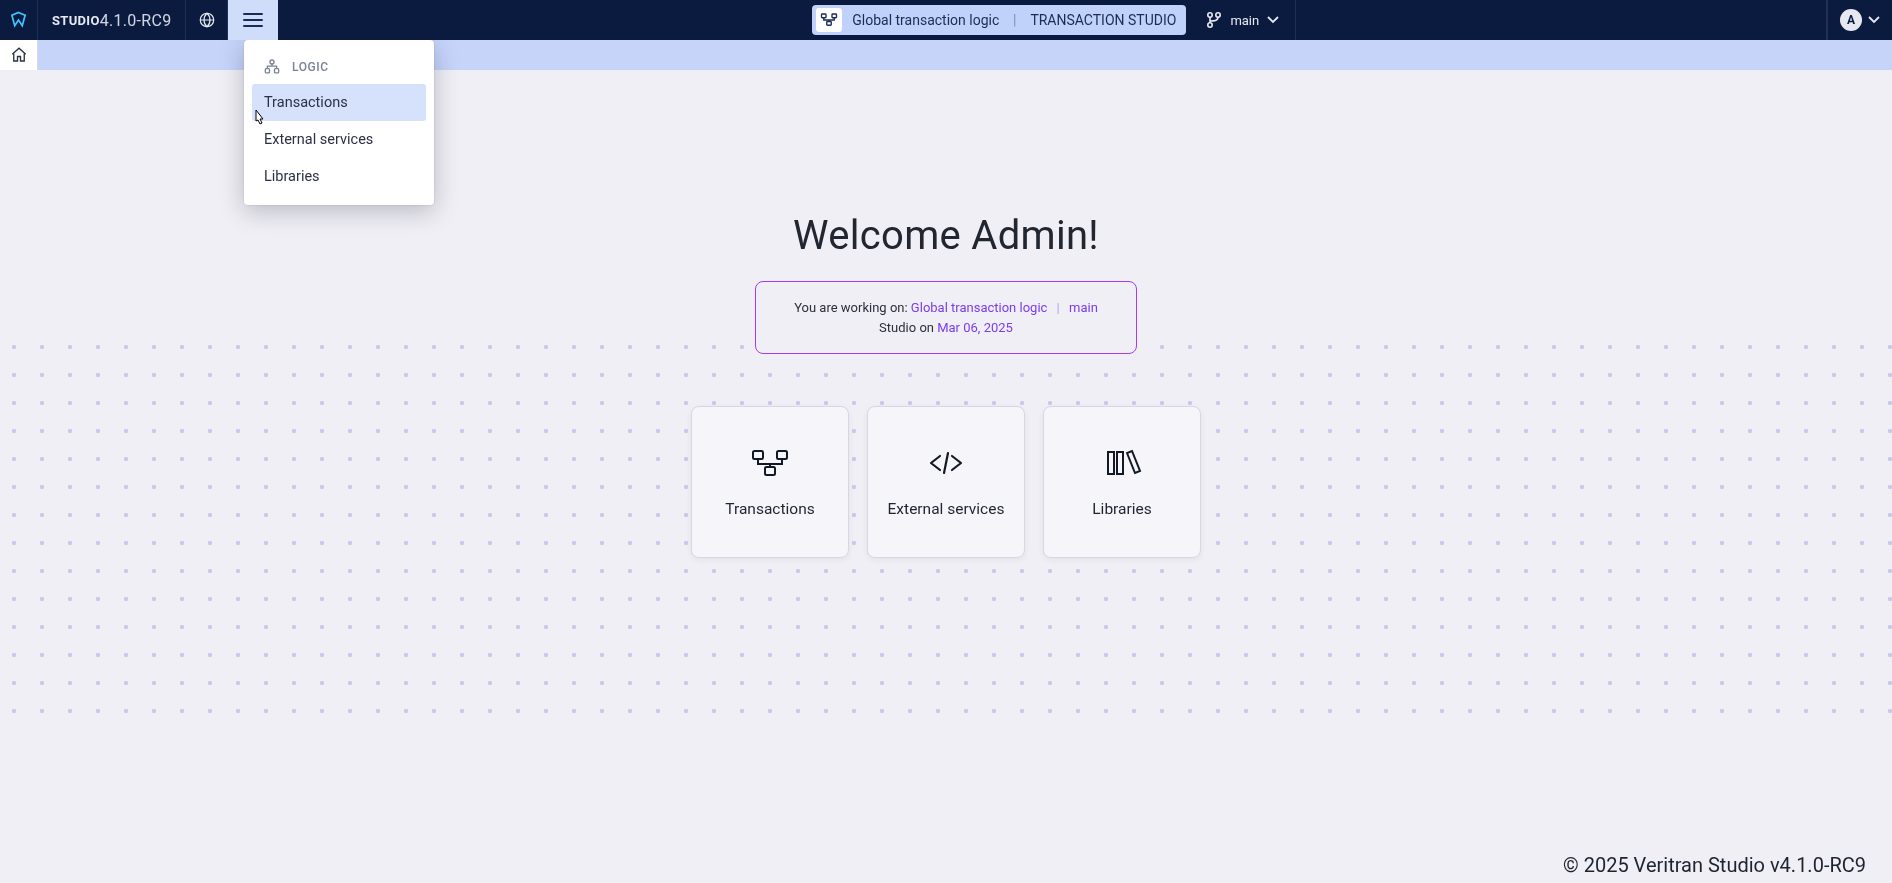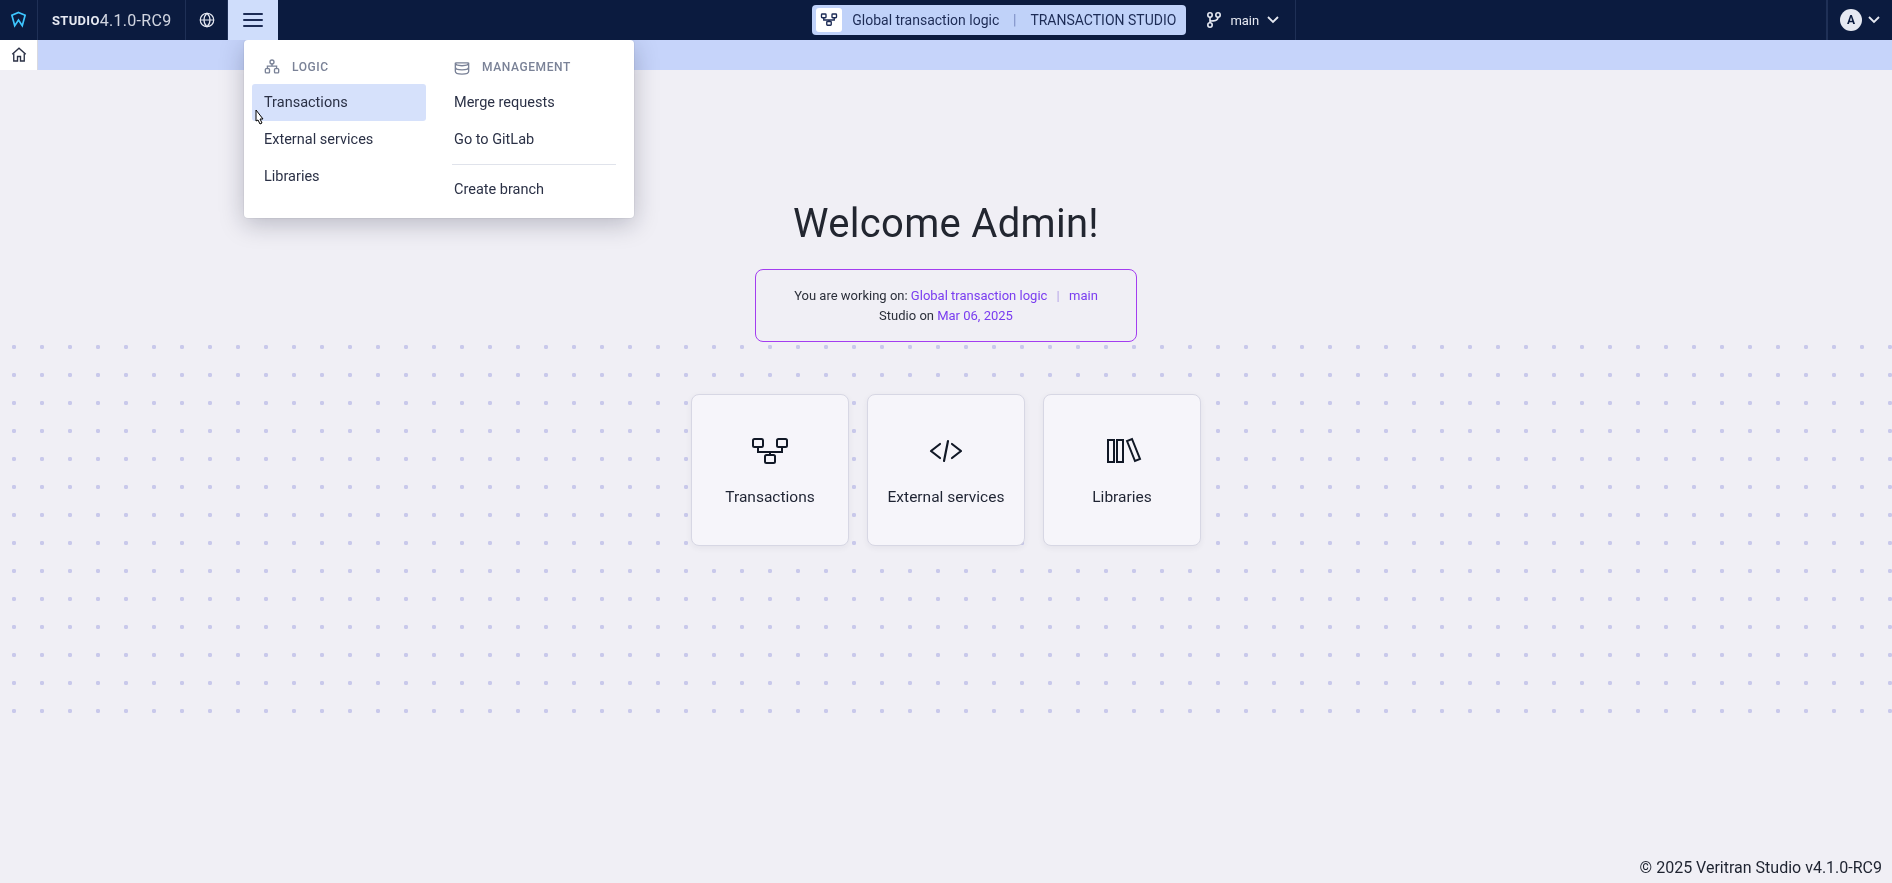--- a/index.html
+++ b/index.html
@@ -143,20 +143,21 @@
     background-image: radial-gradient(circle, #c9c9eb 2px, transparent 2.3px);
     background-size: 28px 28px;
     background-position: 0 0;
     z-index: 0;
   }
   .center-wrap {
     position: relative;
     z-index: 2;
     text-align: center;
     padding-top: 130px;
+    margin-top: 12px;
   }
   .welcome {
     font-size: 40px;
     font-weight: 400;
     color: #222630;
     letter-spacing: .3px;
   }
   .workbox {
     margin: 22px auto 0;
     display: inline-block;
@@ -189,23 +190,23 @@
     justify-content: center;
     gap: 20px;
     font-size: 15.5px;
     color: #1f2433;
     box-shadow: 0 2px 6px rgba(30,30,60,0.06);
   }
   .card svg { width: 40px; height: 34px; }
 
   .footer {
     position: absolute;
-    right: 10px;
+    right: 26px;
     bottom: 6px;
-    font-size: 16px;
+    font-size: 20px;
     color: #1e2330;
     z-index: 3;
   }
 
   svg { display: block; }
 </style>
 </head>
 <body>
 
 <div class="topbar">
@@ -288,32 +289,20 @@
           <rect x="4" y="12" width="5" height="5" rx="1"></rect>
           <rect x="15" y="12" width="5" height="5" rx="1"></rect>
           <path d="M12 6v3M12 9H6.5v3M12 9h5.5v3"></path>
         </svg>
       <span>LOGIC</span>
     </div>
     <div class="menu-item hovered"><span>Transactions</span></div>
     <div class="menu-item"><span>External services</span></div>
     <div class="menu-item"><span>Libraries</span></div>
   </div>
-  <div class="menu-col">
-    <div class="menu-header">
-      <svg width="20" height="18" viewBox="0 0 24 20" fill="none" stroke="#7a8297" stroke-width="1.6">
-          <path d="M4 5h16M4 5c0 2 3.6 3.5 8 3.5s8-1.5 8-3.5M4 5v5c0 2 3.6 3.5 8 3.5s8-1.5 8-3.5V5M4 10v5c0 2 3.6 3.5 8 3.5s8-1.5 8-3.5v-5"></path>
-        </svg>
-      <span>MANAGEMENT</span>
-    </div>
-    <div class="menu-item"><span>Merge requests</span></div>
-    <div class="menu-item"><span>Go to GitLab</span></div>
-    <div class="menu-divider"></div>
-    <div class="menu-item"><span>Create branch</span></div>
-  </div>
 </div>
 
 <svg class="cursor-img" width="18" height="22" viewBox="0 0 18 22">
     <path d="M6 2v11l2-1 2 4 2-1-2-4h3z" fill="#fff" stroke="#000" stroke-width="1"></path>
   </svg>
 
 <div class="main">
   <div class="dots-layer"></div>
 
   <div class="center-wrap">

